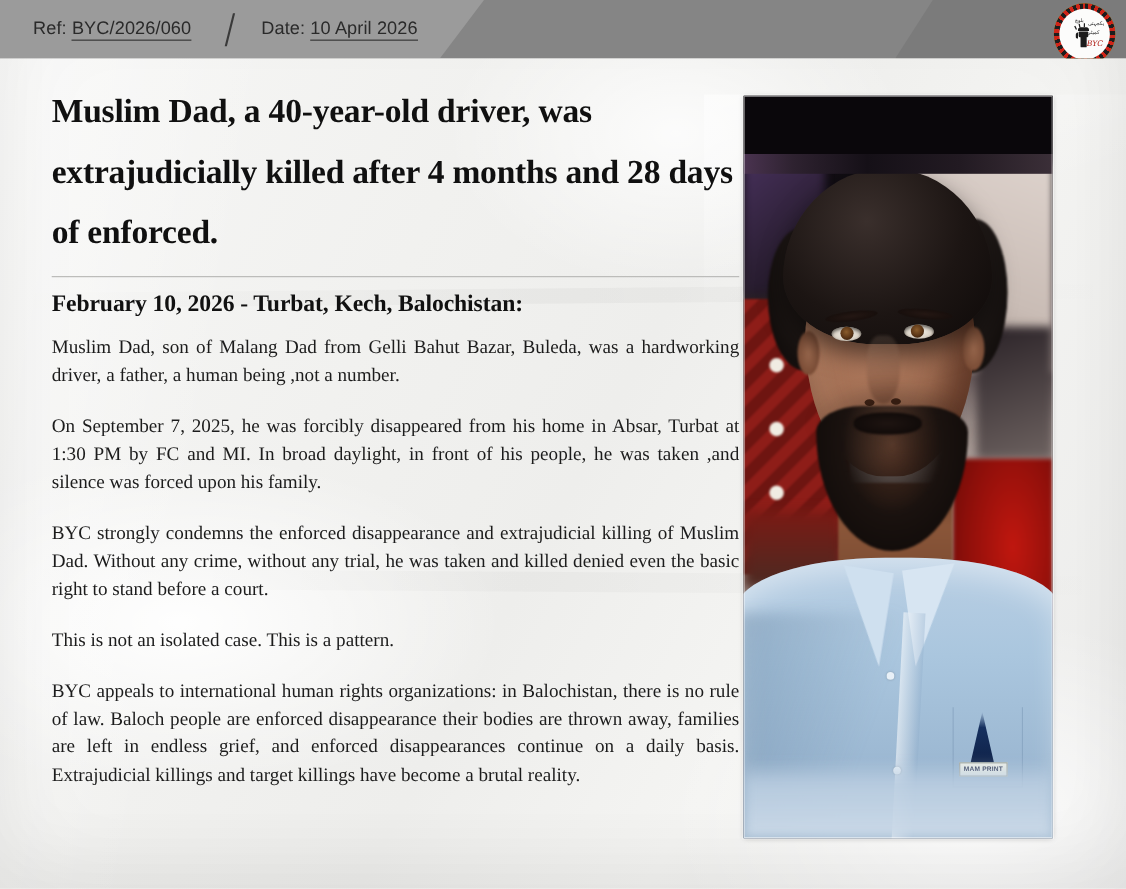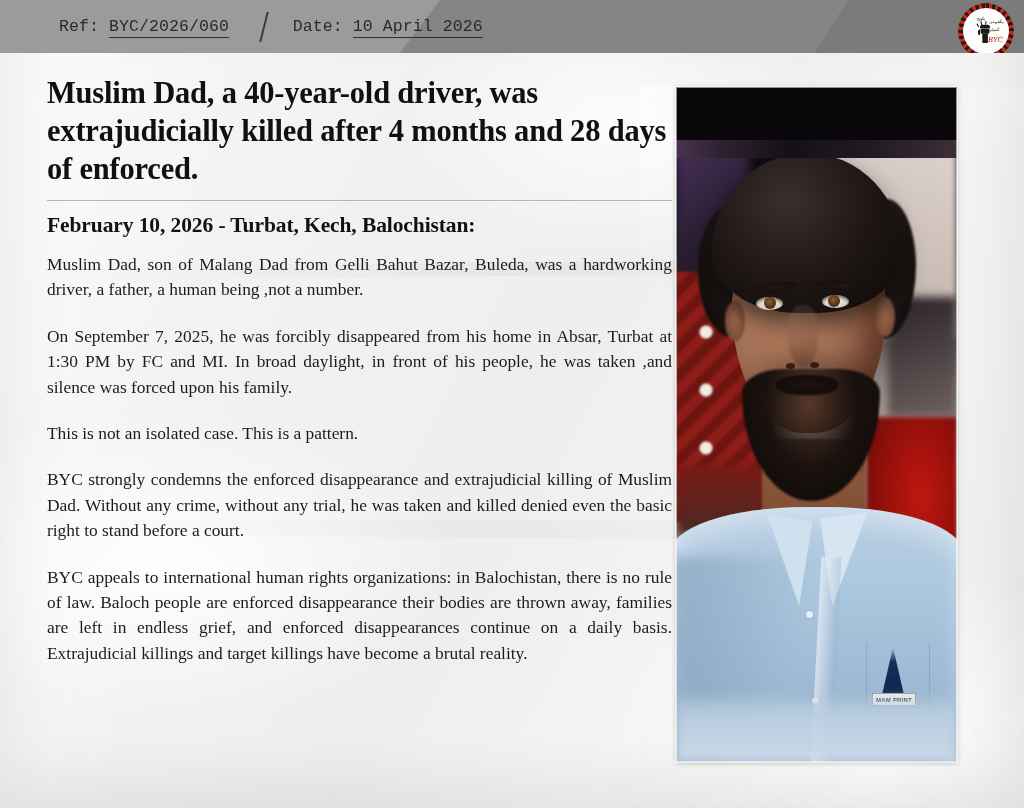--- a/index.html
+++ b/index.html
@@ -44,22 +44,22 @@
     clip-path:polygon(0 0, 440px 0, 400px 53px, 0 53px);
   }
   .header .seg-dark{
     position:absolute;right:0;top:0;width:210px;height:53px;
     background:#7b7b7b;
     clip-path:polygon(34px 0, 210px 0, 210px 53px, 0 53px);
   }
   .hdr-inner{
     position:absolute;left:0;top:0;height:53px;width:1024px;
     display:flex;align-items:center;
-    padding-left:59px;box-sizing:border-box;
-    font-family:Liberation Mono, monospace;
+    padding-left:30px;box-sizing:border-box;
+    font-family:Liberation Sans, sans-serif;
   }
   .hdr-item{font-size:16.5px;color:#2a2a2a;letter-spacing:.1px;white-space:nowrap;}
   .hdr-item .uval{border-bottom:1.3px solid #2f2f2f;padding-bottom:1px;}
   .hdr-slash{
     display:inline-block;width:1.6px;height:30px;background:#3a3a3a;
     transform:skewX(-14deg);
     margin:0 28px 0 34px;
   }
 
   
@@ -86,21 +86,21 @@
   .content{position:absolute;left:0;top:53px;width:1024px;height:755px;}
 
   .col-text{
     position:absolute;left:47px;top:21px;width:625px;
   }
 
   .headline{
     font-family:"Liberation Serif", serif;
     font-weight:bold;
     font-size:30.5px;
-    line-height:38px;
+    line-height:55px;
     color:#101010;
     letter-spacing:-.2px;
     margin:0;
   }
   .rule{
     height:0;border:0;border-top:1.4px solid #b6b6b4;
     margin:12px 0 11px 0;width:625px;
   }
   .subhead{
     font-family:"Liberation Serif", serif;
@@ -290,22 +290,22 @@
 
 <div class="content">
 
   <div class="col-text">
     <h1 class="headline">Muslim Dad, a 40-year-old driver, was extrajudicially killed after 4 months and 28 days of enforced.</h1>
     <hr class="rule">
     <h2 class="subhead">February 10, 2026 - Turbat, Kech, Balochistan:</h2>
 
     <p class="para">Muslim Dad, son of Malang Dad from Gelli Bahut Bazar, Buleda, was a hardworking driver, a father, a human being ,not a number.</p>
     <p class="para">On September 7, 2025, he was forcibly disappeared from his home in Absar, Turbat at 1:30 PM by FC and MI. In broad daylight, in front of his people, he was taken ,and silence was forced upon his family.</p>
+    <p class="para">BYC strongly condemns the enforced disappearance and extrajudicial killing of Muslim Dad. Without any crime, without any trial, he was taken and killed denied even the basic right to stand before a court.</p>
     <p class="para">This is not an isolated case. This is a pattern.</p>
-    <p class="para">BYC strongly condemns the enforced disappearance and extrajudicial killing of Muslim Dad. Without any crime, without any trial, he was taken and killed denied even the basic right to stand before a court.</p>
     <p class="para">BYC appeals to international human rights organizations: in Balochistan, there is no rule of law. Baloch people are enforced disappearance their bodies are thrown away, families are left in endless grief, and enforced disappearances continue on a daily basis. Extrajudicial killings and target killings have become a brutal reality.</p>
 
   </div>
 
   <div class="photo-wrap">
     <div class="photo">
       <div class="ph-layer bg-wall"></div>
       <div class="ph-layer curtain"></div>
       <div class="ph-layer wall-r"></div>
       <div class="ph-layer dark-r"></div>

